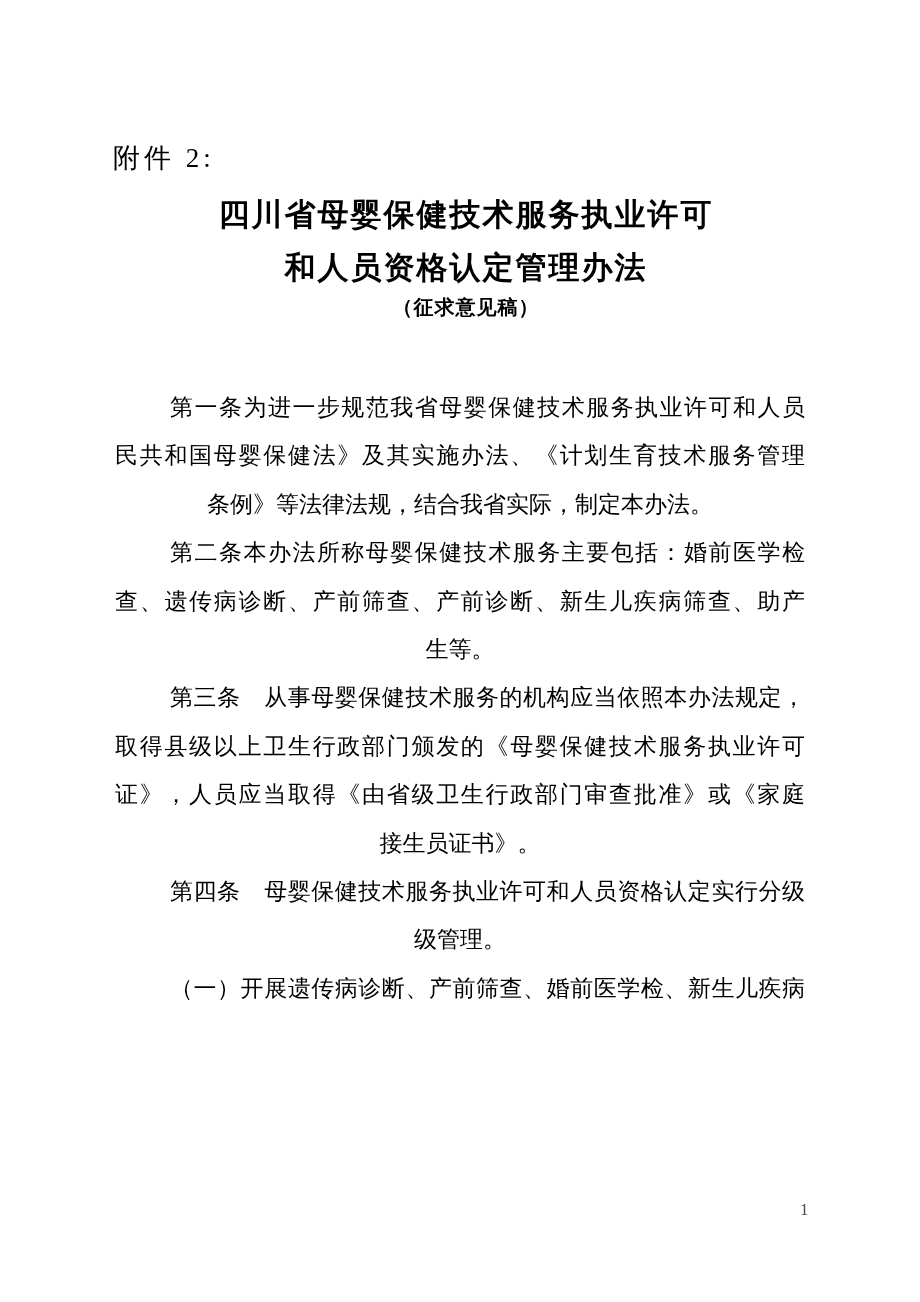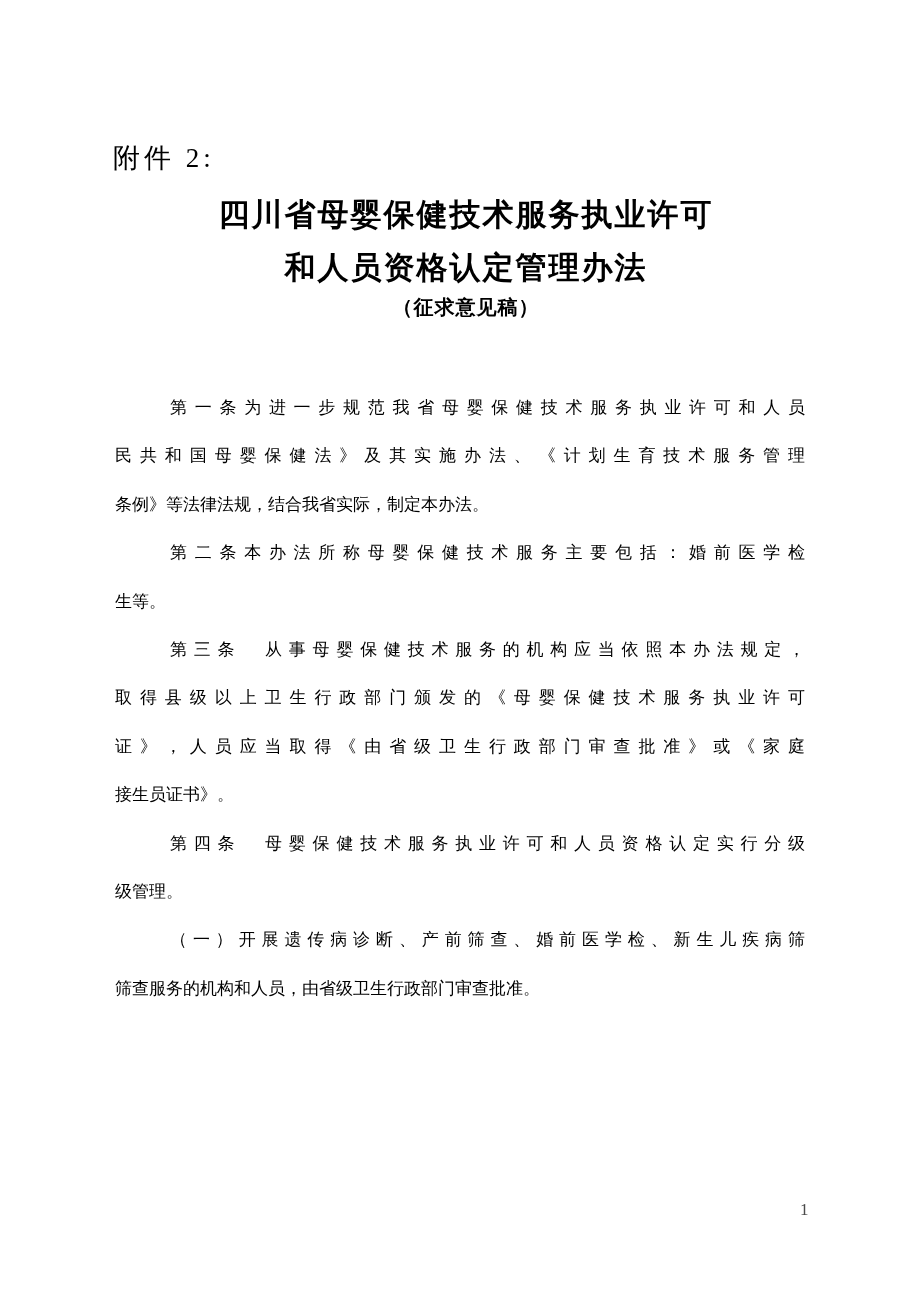--- a/index.html
+++ b/index.html
@@ -44,30 +44,30 @@
     text-align: center;
     font-size: 20px;
     font-weight: bold;
     letter-spacing: 1px;
   }
   .doc-body {
     position: absolute;
     left: 115px;
     top: 384px;
     width: 690px;
-    font-size: 17px;
+    font-size: 23px;
   }
   .para {
     margin: 0;
   }
   .line {
     height: 48.4px;
     line-height: 48.4px;
     overflow: hidden;
-    text-align: left;
+    text-align: center;
   }
   .line.fill {
     text-align: justify;
     text-align-last: justify;
   }
   .line.indent {
     text-indent: 55px;
   }
   .page-number {
     position: absolute;
@@ -93,33 +93,33 @@
   <div class="doc-subtitle">（征求意见稿）</div>
 
   <div class="doc-body">
       <div class="para">
         <div class="line indent fill">第一条为进一步规范我省母婴保健技术服务执业许可和人员</div>
         <div class="line fill">民共和国母婴保健法》及其实施办法、《计划生育技术服务管理</div>
         <div class="line">条例》等法律法规，结合我省实际，制定本办法。</div>
       </div>
       <div class="para">
         <div class="line indent fill">第二条本办法所称母婴保健技术服务主要包括：婚前医学检</div>
+        <div class="line fill">查、遗传病诊断、产前筛查、产前诊断、新生儿疾病筛查、助产</div>
         <div class="line">生等。</div>
       </div>
       <div class="para">
         <div class="line indent fill">第三条　从事母婴保健技术服务的机构应当依照本办法规定，</div>
         <div class="line fill">取得县级以上卫生行政部门颁发的《母婴保健技术服务执业许可</div>
         <div class="line fill">证》，人员应当取得《由省级卫生行政部门审查批准》或《家庭</div>
         <div class="line">接生员证书》。</div>
       </div>
       <div class="para">
         <div class="line indent fill">第四条　母婴保健技术服务执业许可和人员资格认定实行分级</div>
         <div class="line">级管理。</div>
       </div>
       <div class="para">
         <div class="line indent fill">（一）开展遗传病诊断、产前筛查、婚前医学检、新生儿疾病筛</div>
-        <div class="line">筛查服务的机构和人员，由省级卫生行政部门审查批准。</div>
       </div>
     </div>
 
   <div class="page-number">1</div>
 
 </div>
 
 </body></html>

